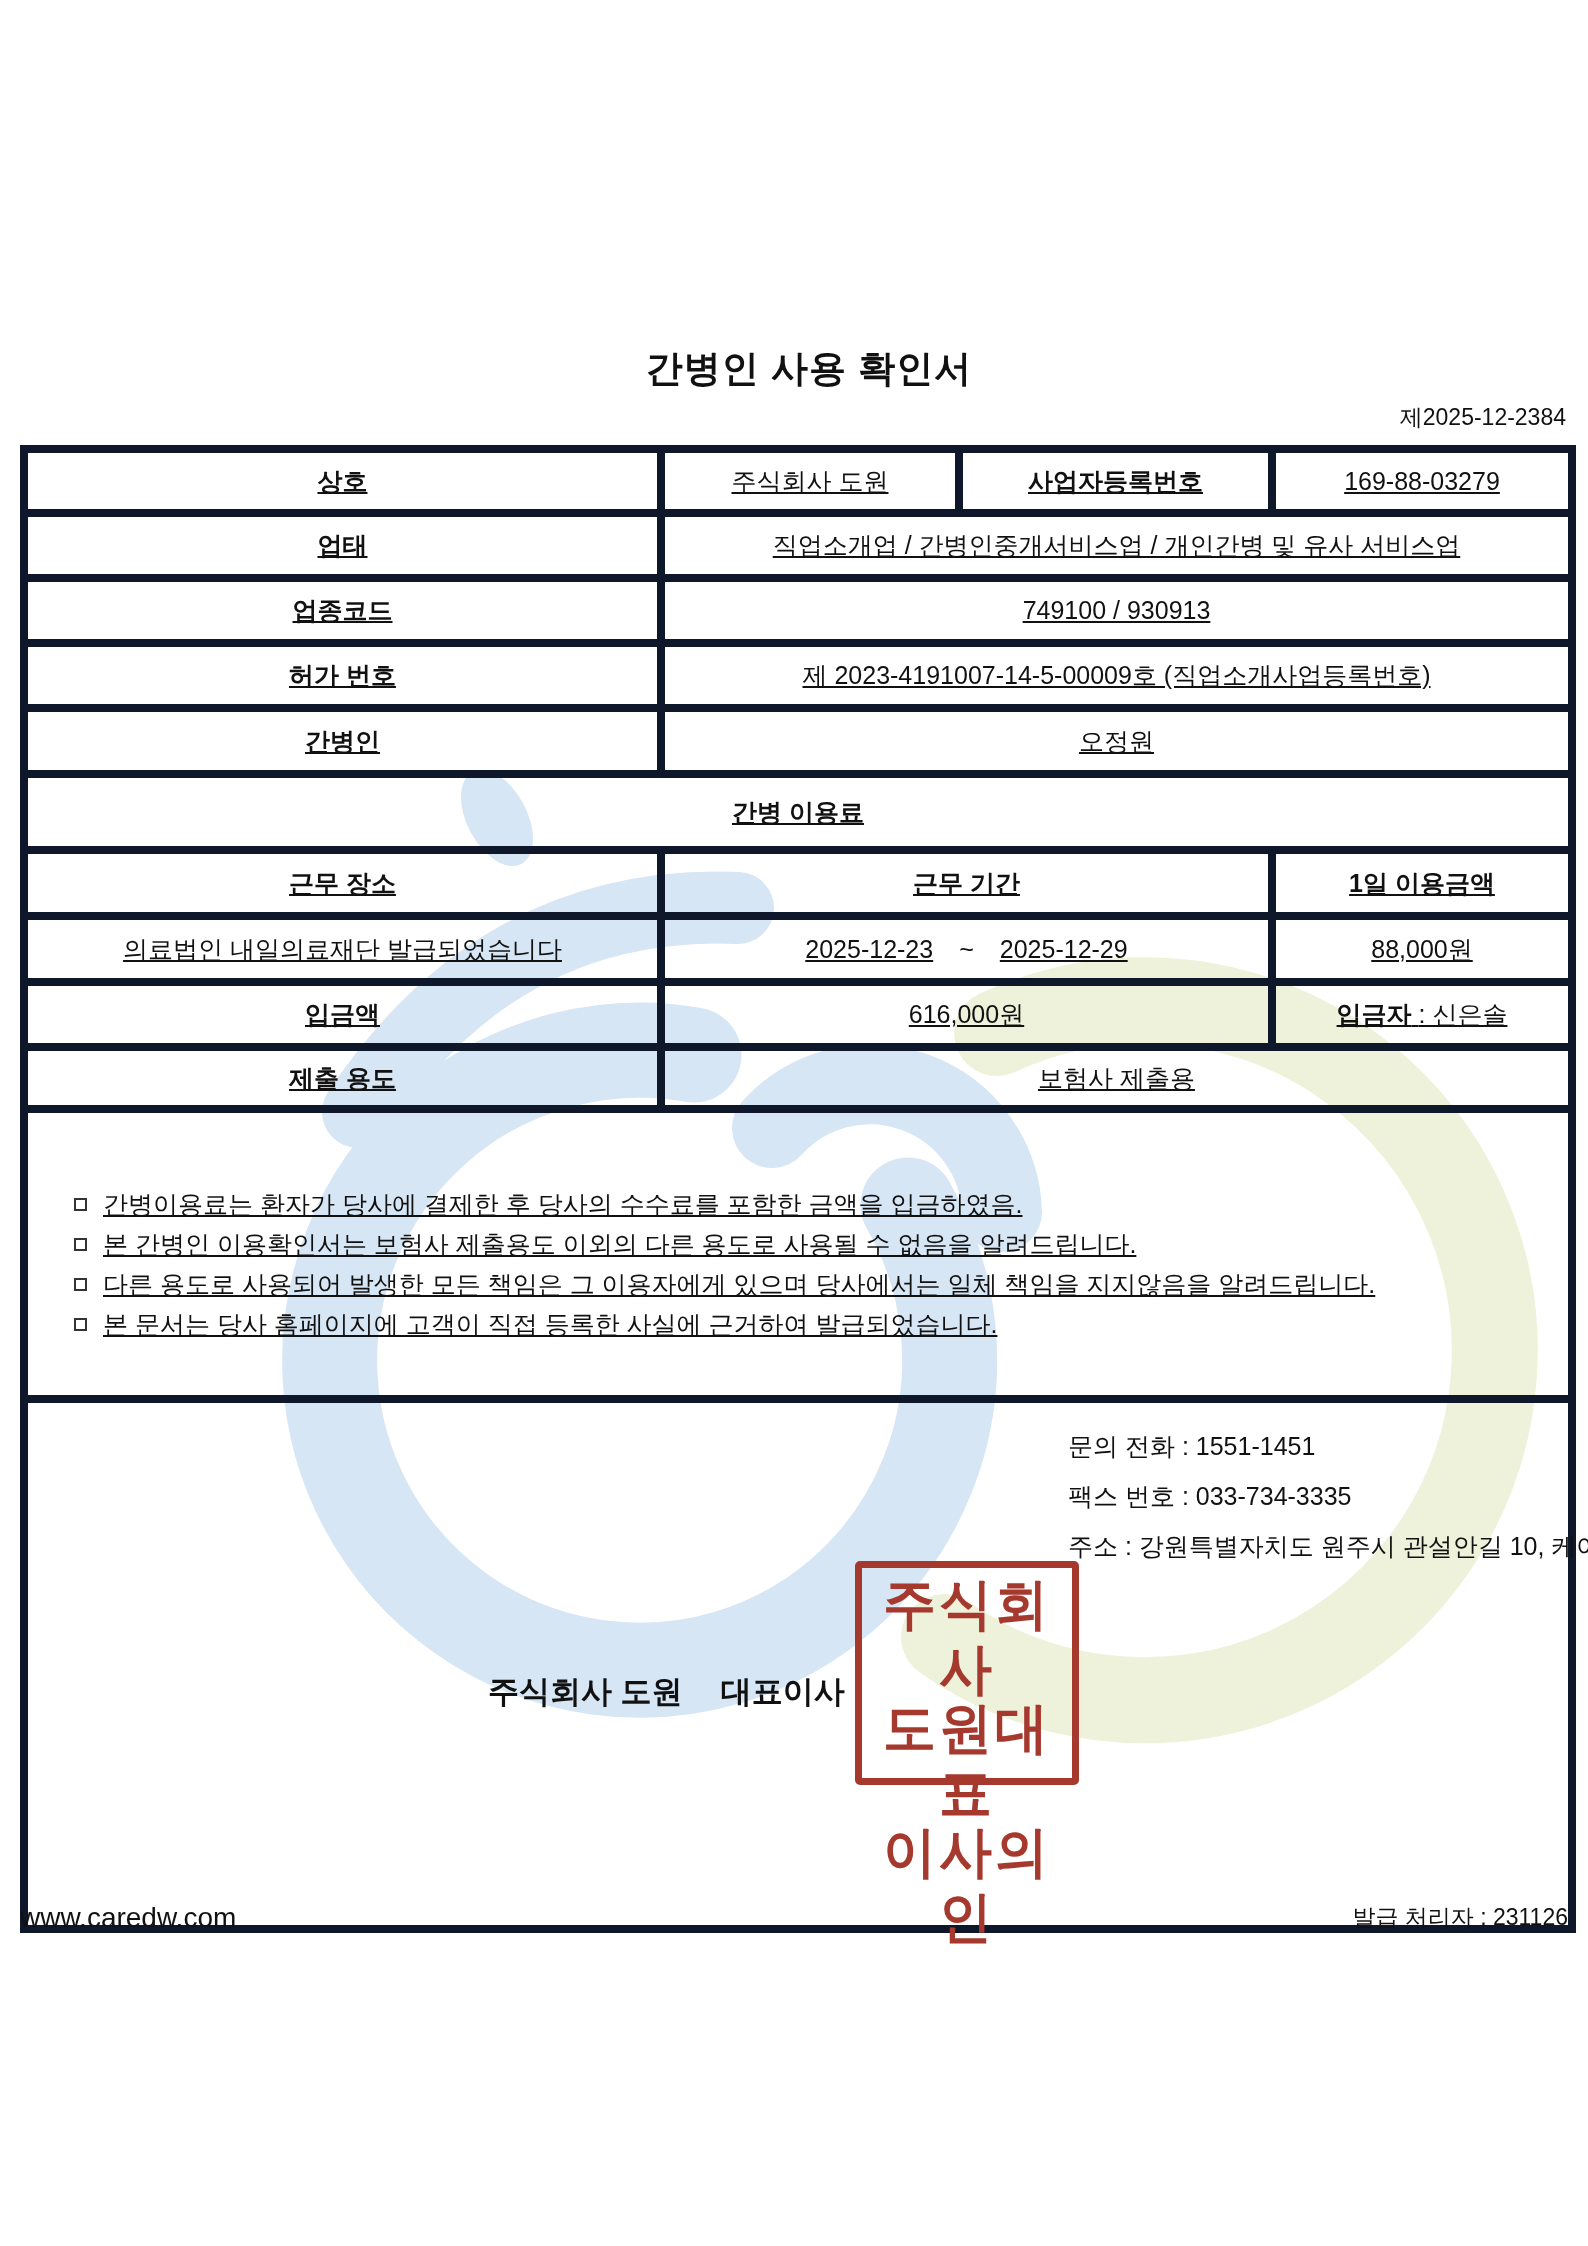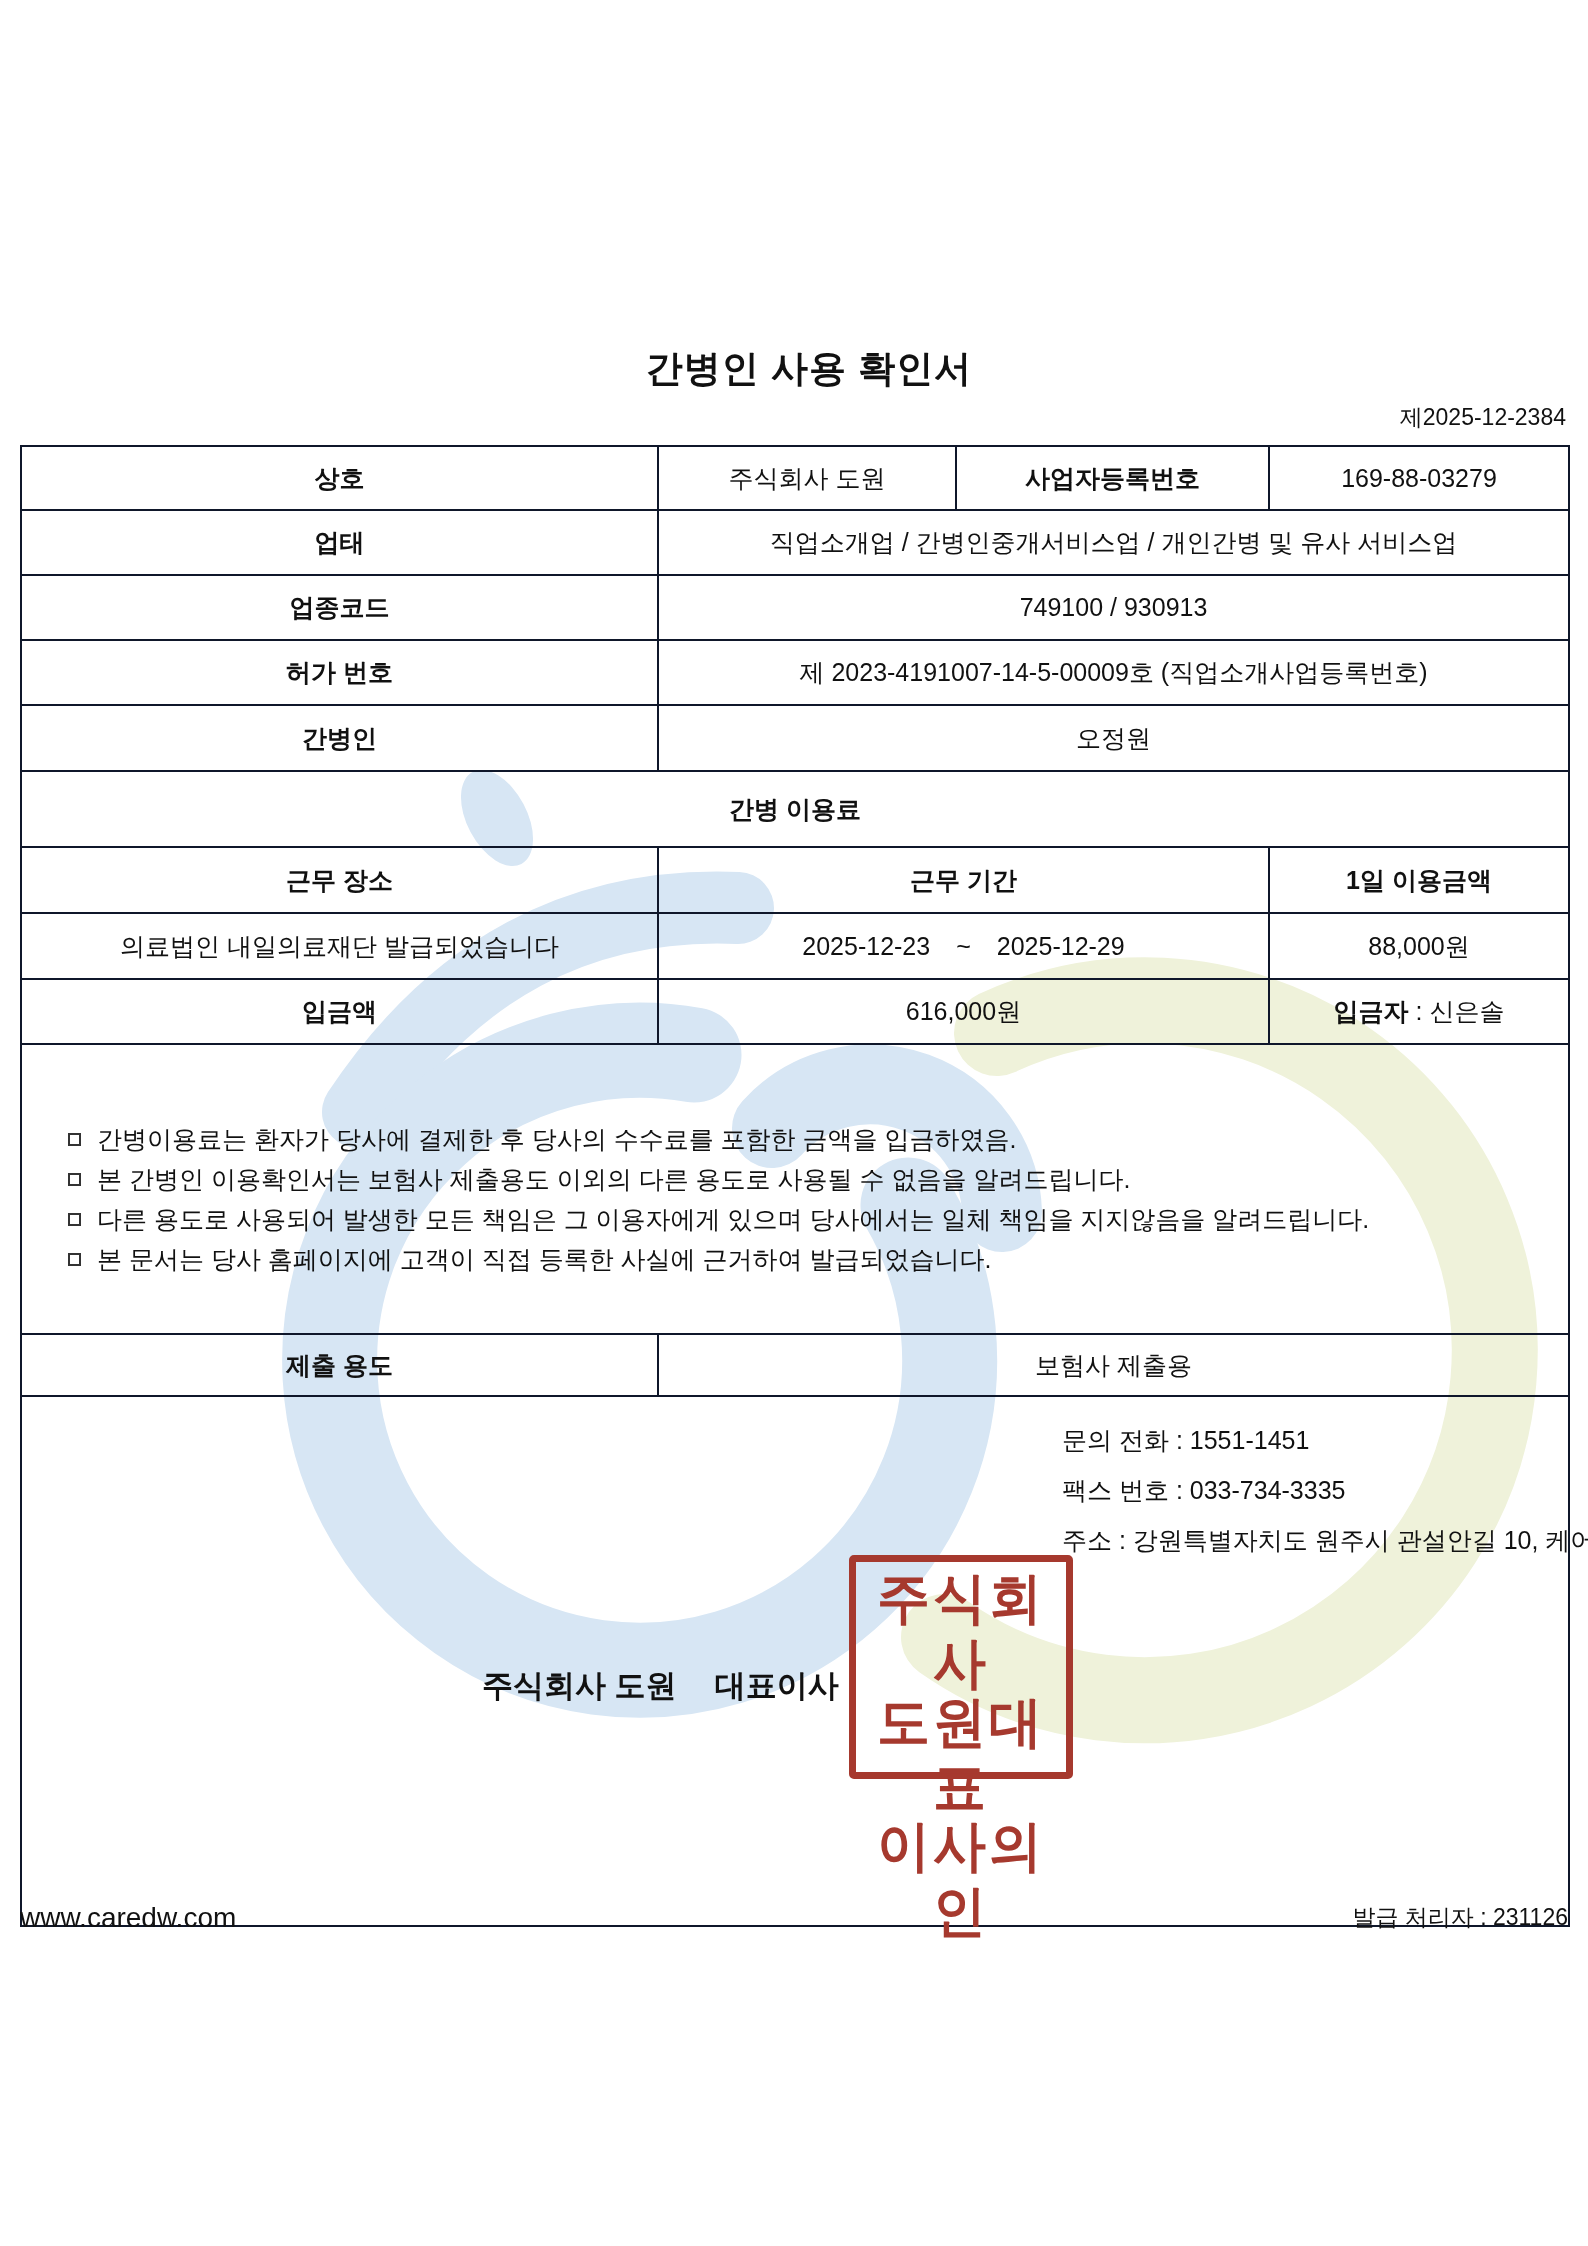--- a/index.html
+++ b/index.html
@@ -15,22 +15,22 @@
   }
   .doc-no{
     position:absolute;top:402px;right:22px;font-size:23px;z-index:2;
   }
   table.main{
     position:absolute;left:20px;top:445px;width:1548px;
     border-collapse:collapse;table-layout:fixed;z-index:1;
     background:transparent;
   }
   table.main td{
-    border:2px solid #0f172a;text-align:center;vertical-align:middle;
-    font-size:25px;padding:0;background:transparent;
+    border:8px solid #0f172a;text-align:center;vertical-align:middle;
+    font-size:25px;padding:0;background:transparent;text-decoration:underline;
   }
   .lbl{font-weight:bold;}
   .section-hd{font-size:31px;font-weight:bold;}
   .notes-cell{
     text-align:left !important;vertical-align:middle !important;
     padding:30px 30px 10px 46px !important;
   }
   .note-line{font-size:25px;line-height:40px;white-space:nowrap;}
   .bullet{
     display:inline-block;width:9px;height:9px;border:2px solid #333;
@@ -118,31 +118,31 @@
     <td>88,000원</td>
   </tr>
   <tr style="height:65px">
     <td class="lbl">입금액</td>
     <td colspan="2">616,000원</td>
     <td>
       <span class="lbl">입금자</span>
       <span>: 신은솔</span>
     </td>
   </tr>
+  <tr style="height:62px">
+    <td class="lbl">제출 용도</td>
+    <td colspan="3">보험사 제출용</td>
+  </tr>
   <tr style="height:290px">
     <td colspan="4" class="notes-cell">
       <div class="note-line"><span class="bullet"></span><span>간병이용료는 환자가 당사에 결제한 후 당사의 수수료를 포함한 금액을 입금하였음.</span></div>
       <div class="note-line"><span class="bullet"></span><span>본 간병인 이용확인서는 보험사 제출용도 이외의 다른 용도로 사용될 수 없음을 알려드립니다.</span></div>
       <div class="note-line"><span class="bullet"></span><span>다른 용도로 사용되어 발생한 모든 책임은 그 이용자에게 있으며 당사에서는 일체 책임을 지지않음을 알려드립니다.</span></div>
       <div class="note-line"><span class="bullet"></span><span>본 문서는 당사 홈페이지에 고객이 직접 등록한 사실에 근거하여 발급되었습니다.</span></div>
     </td>
-  </tr>
-  <tr style="height:62px">
-    <td class="lbl">제출 용도</td>
-    <td colspan="3">보험사 제출용</td>
   </tr>
   <tr style="height:530px">
     <td colspan="4" class="bottom-cell">
       <div class="contact">
         <div>문의 전화 : 1551-1451</div>
         <div>팩스 번호 : 033-734-3335</div>
         <div>주소 : 강원특별자치도 원주시 관설안길 10, 케어헬퍼</div>
       </div>
       <div class="company-line">
         <span>주식회사 도원</span><span class="company-gap"></span><span>대표이사</span>

